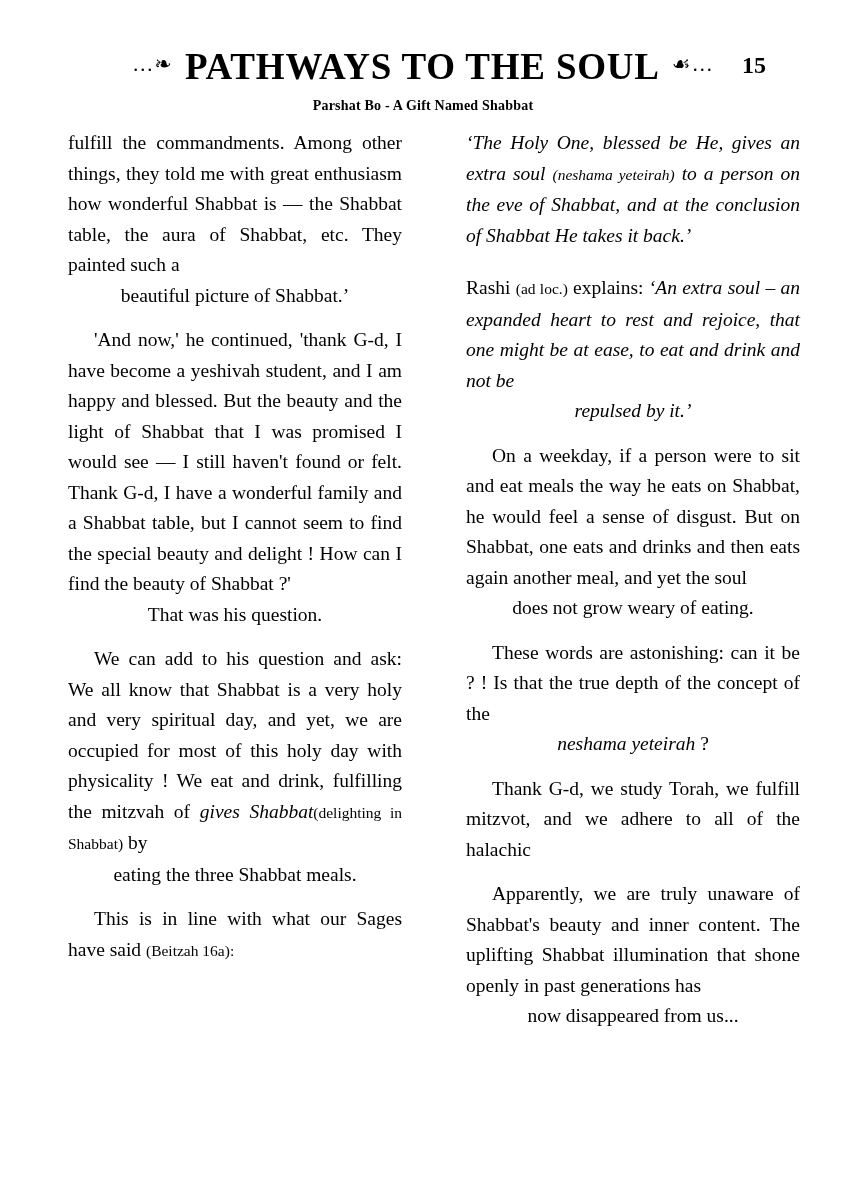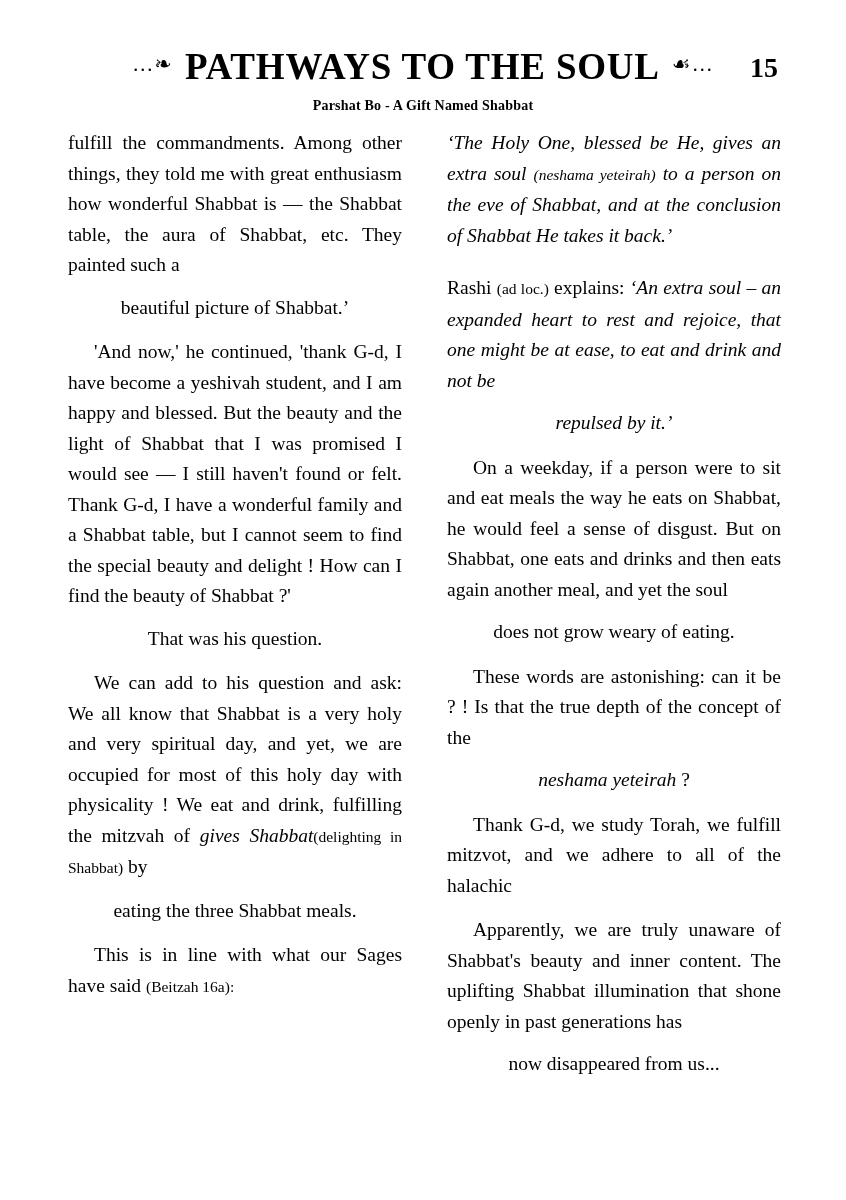--- a/index.html
+++ b/index.html
@@ -45,37 +45,37 @@
   .orn.right { margin-left: 12px; }
   .book-title {
     font-family: "Liberation Serif", serif;
     font-size: 37px;
     font-weight: bold;
     letter-spacing: 0.8px;
     white-space: nowrap;
   }
   .page-number {
     position: absolute;
-    right: 0;
+    right: 12px;
     top: 8px;
-    font-size: 28px;
+    font-size: 24px;
     font-weight: bold;
   }
   .subtitle {
     text-align: center;
     font-size: 14px;
     font-weight: bold;
     letter-spacing: 0.2px;
     margin-top: 2px;
     margin-bottom: 12px;
   }
   
   .columns {
     display: flex;
-    gap: 45px;
+    gap: 64px;
     margin-top: 14px;
   }
   .col {
     width: 334px;
     flex: 0 0 334px;
   }
   p {
     margin: 0 0 14px 0;
     text-align: justify;
     text-justify: inter-word;
@@ -88,21 +88,20 @@
   .block-quote {
     font-style: italic;
     text-align: justify;
     font-size: 19.5px;
     line-height: 30.5px;
     margin: 0 0 22px 0;
   }
   .centered-tail {
     text-align: center;
     text-indent: 0;
-    margin-top: 12px;
   }
 </style>
 </head>
 <body>
 
 <div class="page">
 
   <div class="header">
     <div class="header-line">
       <span class="orn left">…❧</span>

